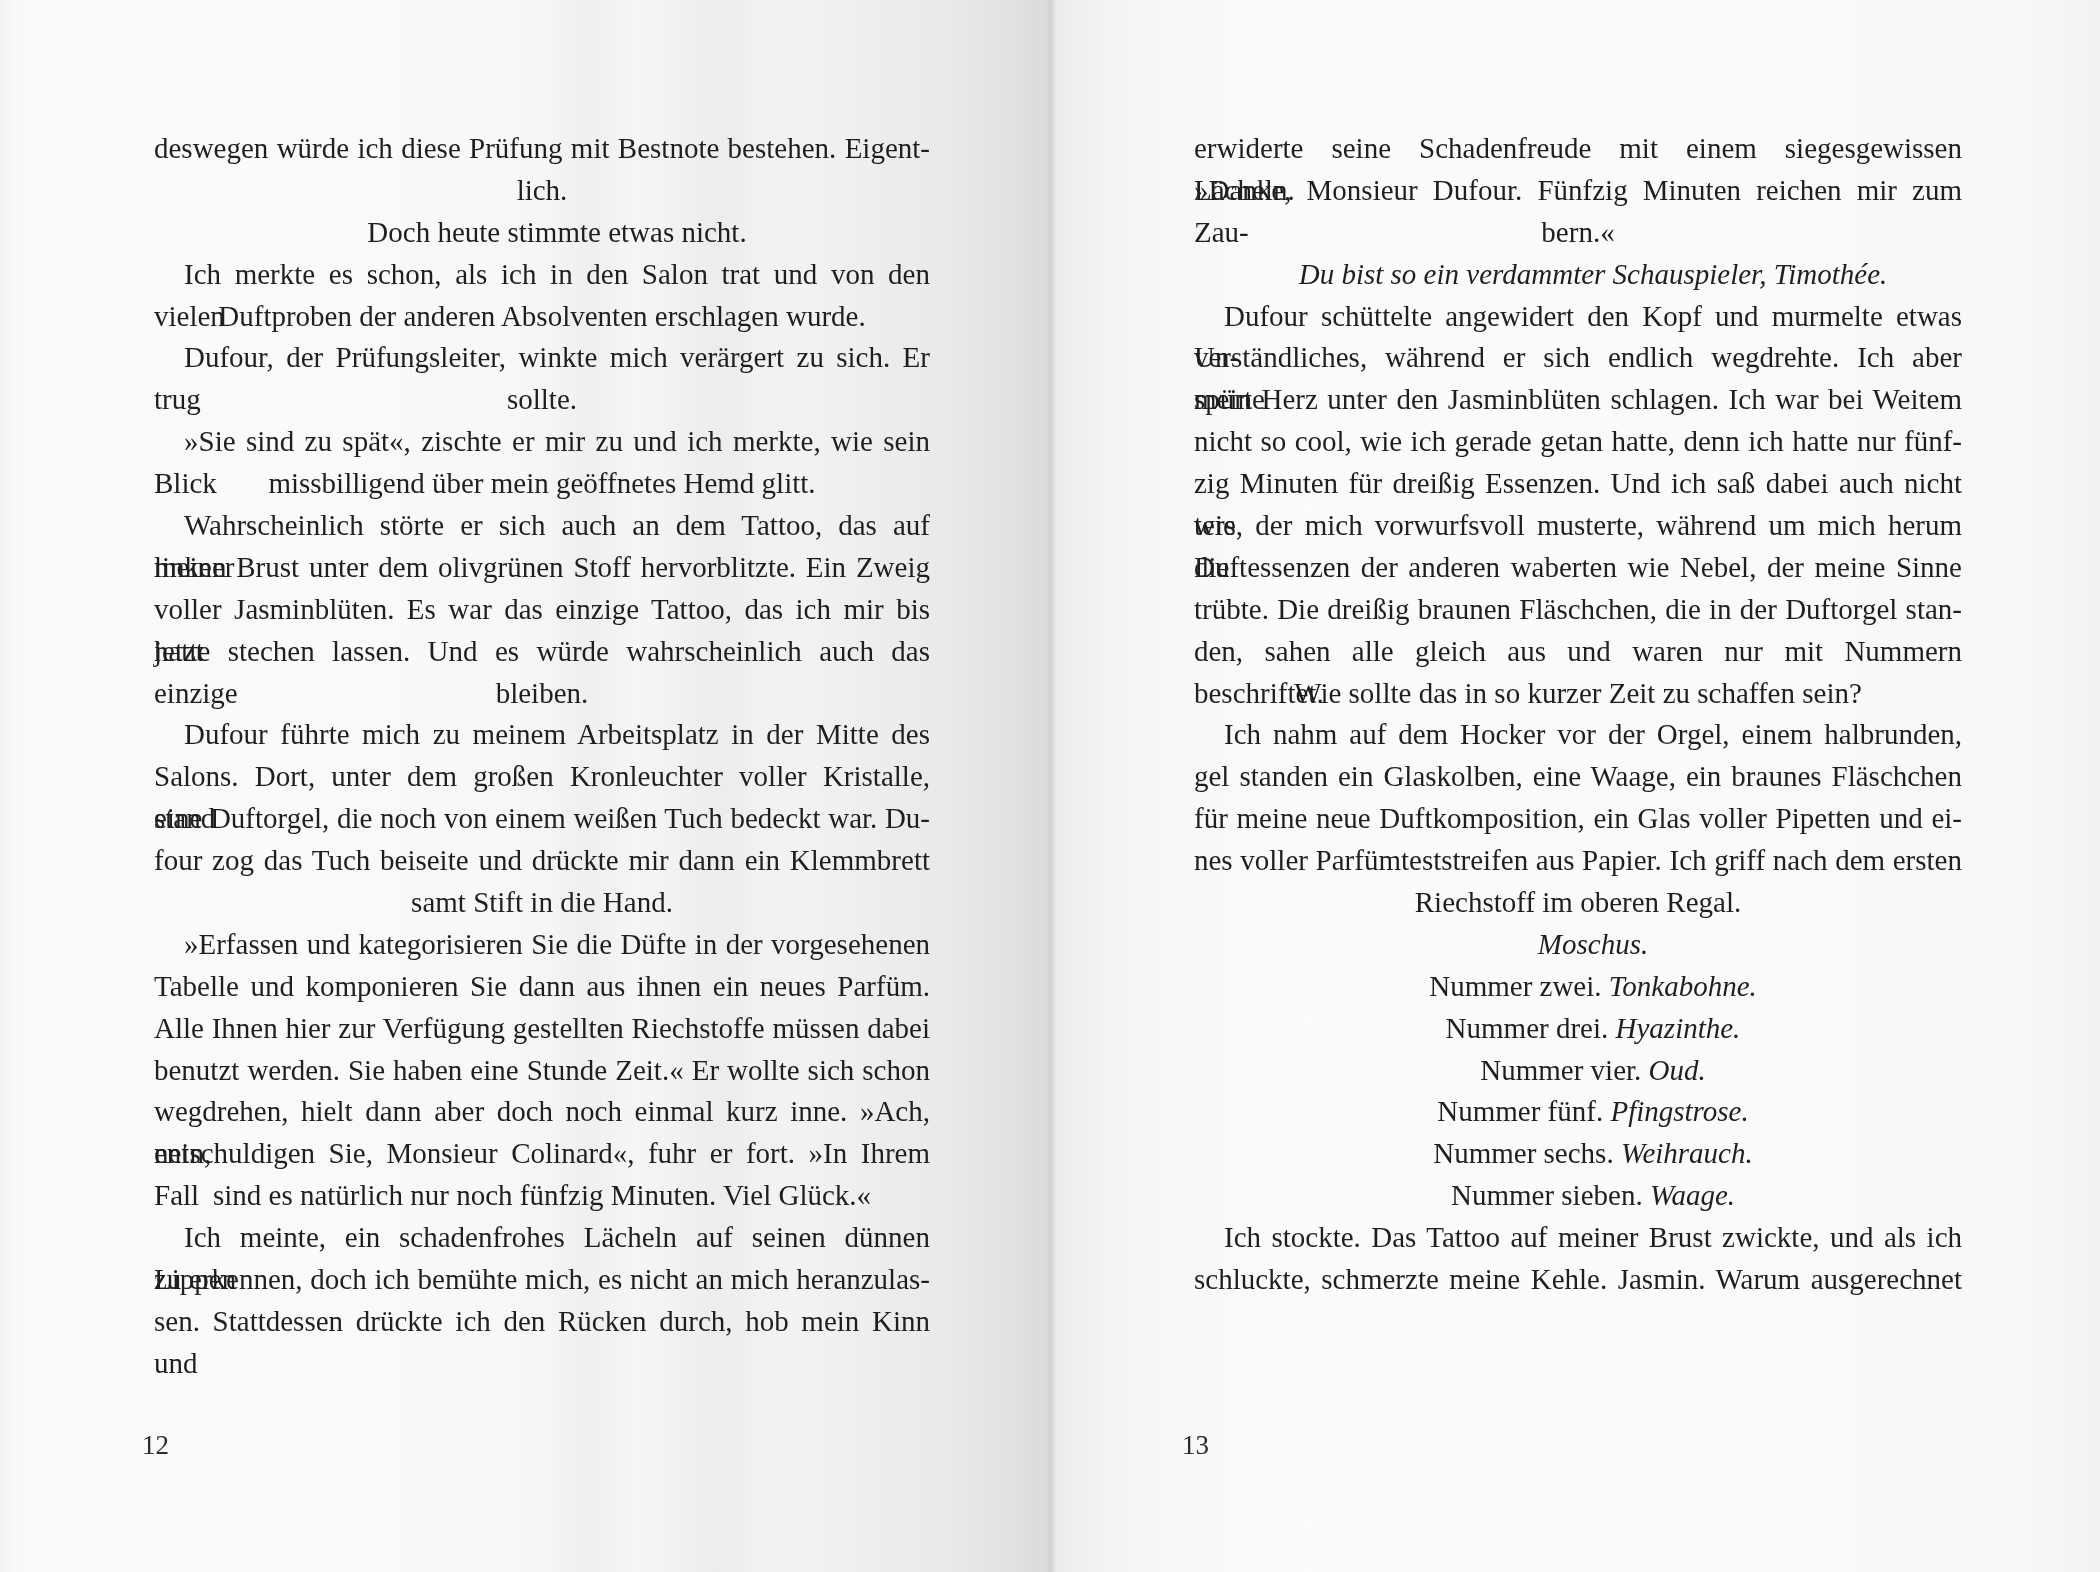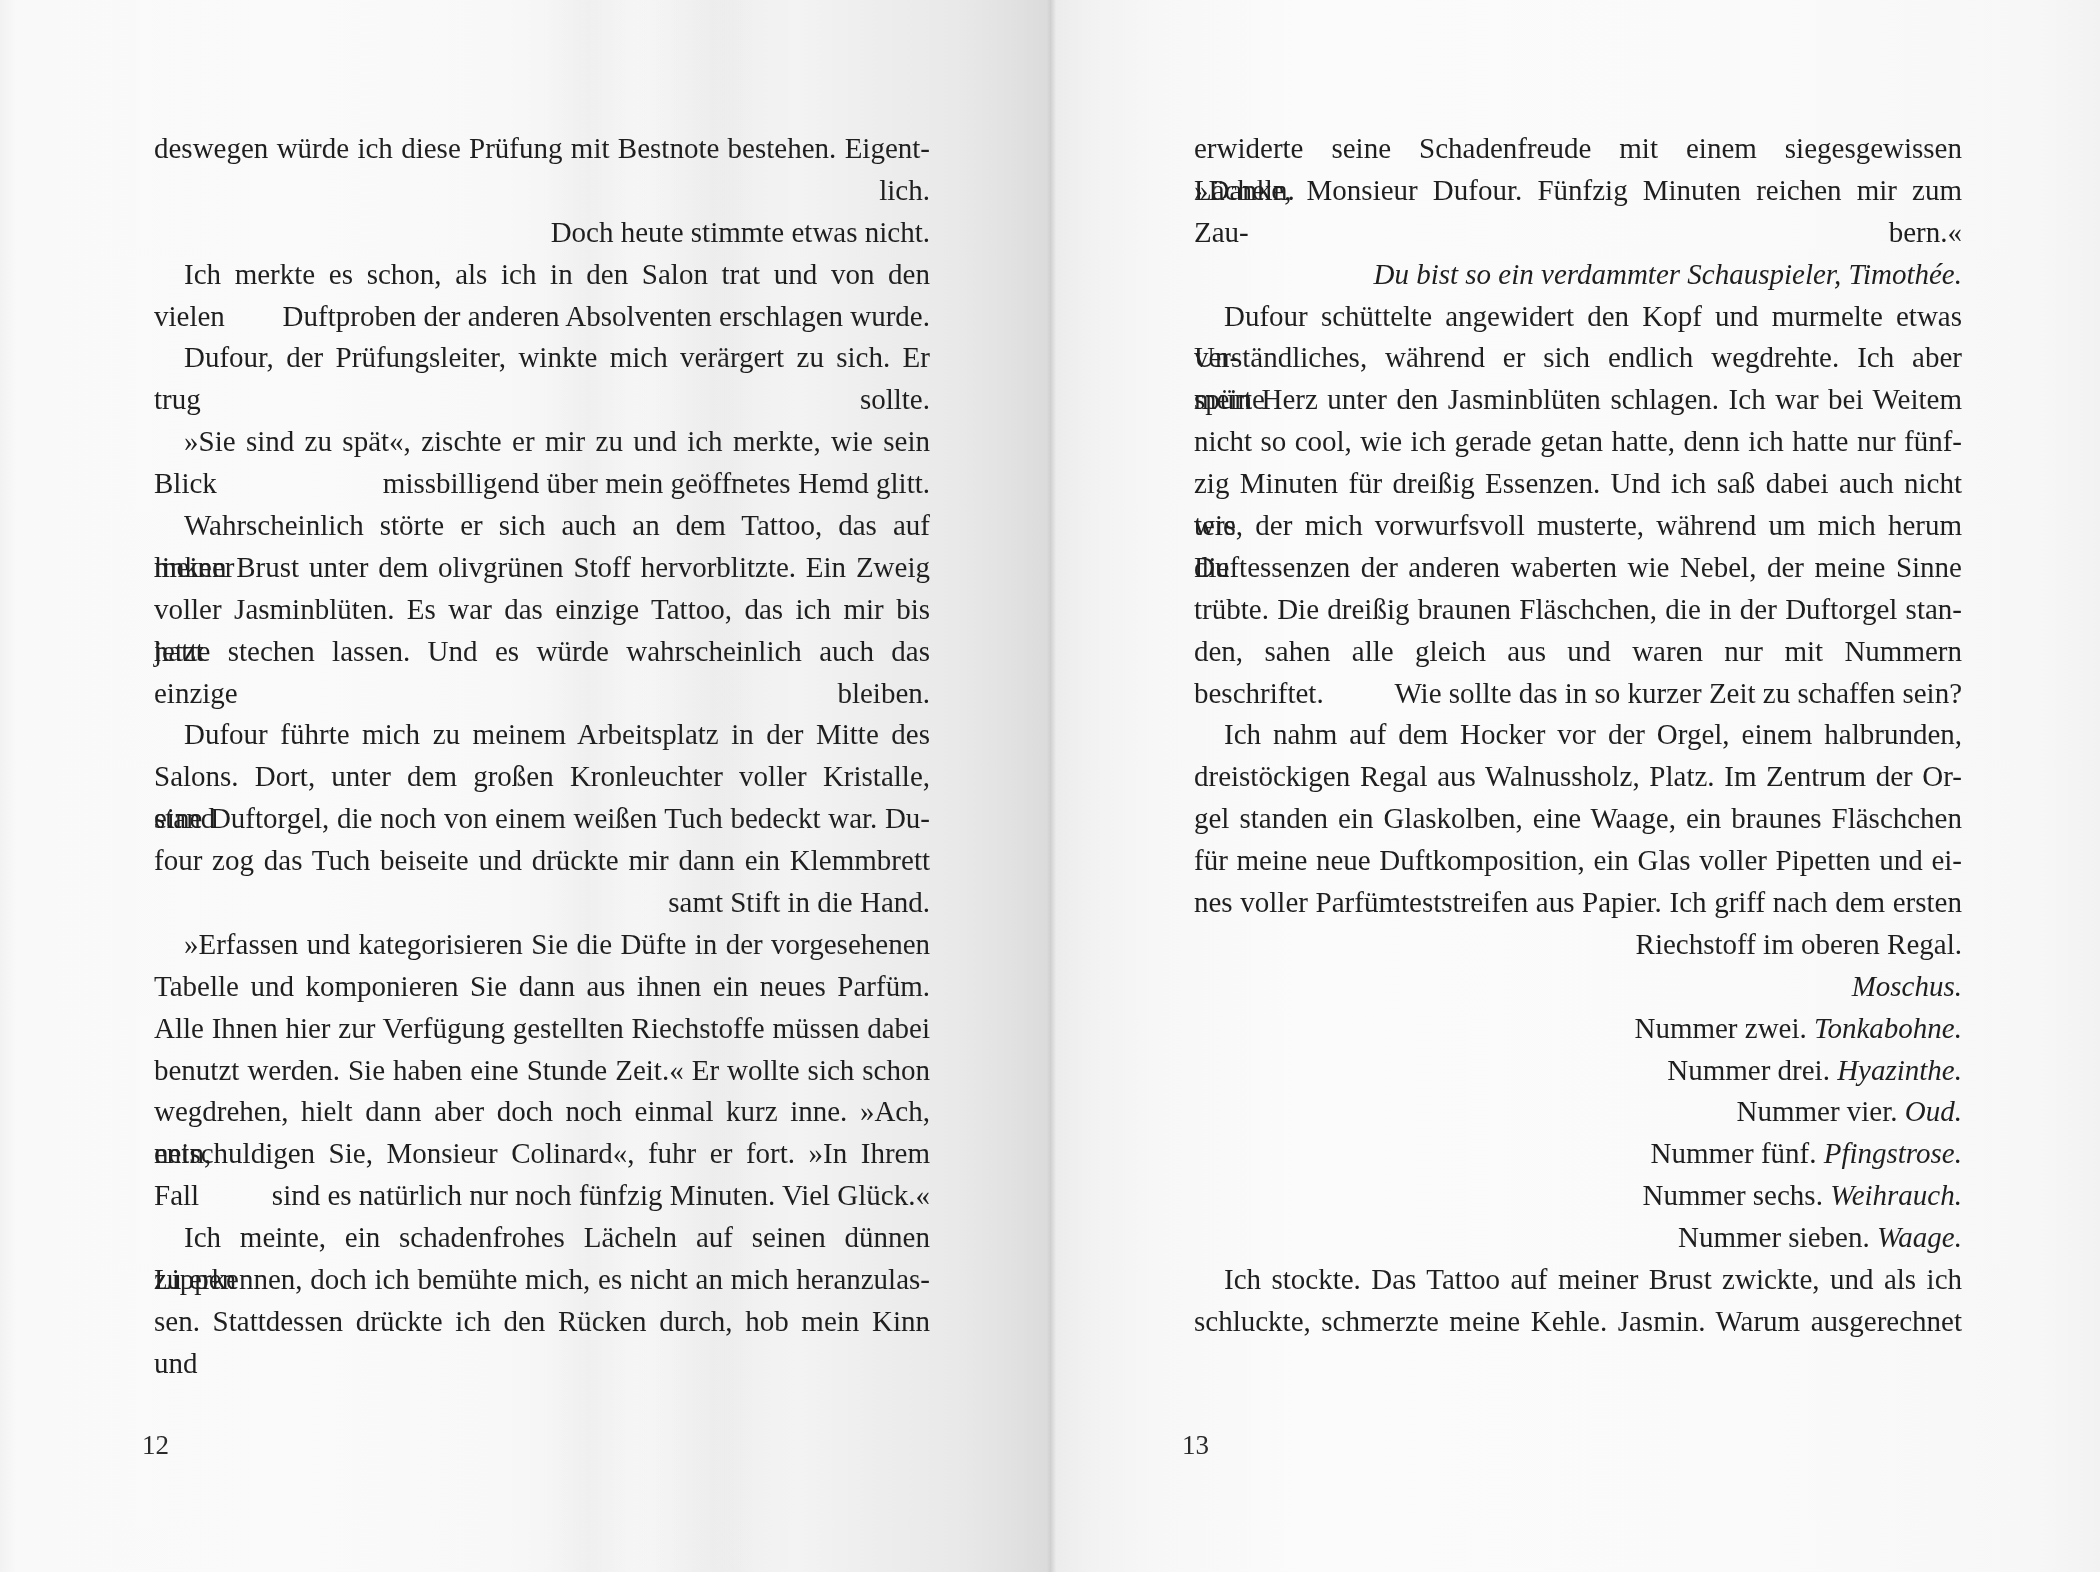--- a/index.html
+++ b/index.html
@@ -38,21 +38,21 @@
     line-height: 41.9px;
     text-rendering: optimizeLegibility;
     margin-left: 12px;
   }
   .page.left  .page-text { left: 142px; width: 776px; }
   .page.right .page-text { left: 132px; width: 768px; }
 
   .line {
     height: 41.9px;
     white-space: normal;
-    text-align: right;
+    text-align: center;
   }
   .line.just {
     text-align: justify;
     text-align-last: justify;
     text-justify: inter-word;
   }
   .line.ind { text-indent: 30px; }
   .it { font-style: italic; }
 
   .folio {
@@ -128,21 +128,20 @@
       <div class="line just"><span>verständliches, während er sich endlich wegdrehte. Ich aber spürte</span></div>
       <div class="line just"><span>mein Herz unter den Jasminblüten schlagen. Ich war bei Weitem</span></div>
       <div class="line just"><span>nicht so cool, wie ich gerade getan hatte, denn ich hatte nur fünf-</span></div>
       <div class="line just"><span>zig Minuten für dreißig Essenzen. Und ich saß dabei auch nicht wie</span></div>
       <div class="line just"><span>ters, der mich vorwurfsvoll musterte, während um mich herum die</span></div>
       <div class="line just"><span>Duftessenzen der anderen waberten wie Nebel, der meine Sinne</span></div>
       <div class="line just"><span>trübte. Die dreißig braunen Fläschchen, die in der Duftorgel stan-</span></div>
       <div class="line just"><span>den, sahen alle gleich aus und waren nur mit Nummern beschriftet.</span></div>
       <div class="line"><span>Wie sollte das in so kurzer Zeit zu schaffen sein?</span></div>
       <div class="line just ind"><span>Ich nahm auf dem Hocker vor der Orgel, einem halbrunden,</span></div>
-      <div class="line just"><span>dreistöckigen Regal aus Walnussholz, Platz. Im Zentrum der Or-</span></div>
       <div class="line just"><span>gel standen ein Glaskolben, eine Waage, ein braunes Fläschchen</span></div>
       <div class="line just"><span>für meine neue Duftkomposition, ein Glas voller Pipetten und ei-</span></div>
       <div class="line just"><span>nes voller Parfümteststreifen aus Papier. Ich griff nach dem ersten</span></div>
       <div class="line"><span>Riechstoff im oberen Regal.</span></div>
       <div class="line ind"><span class="it">Moschus.</span></div>
       <div class="line ind"><span>Nummer zwei. </span><span class="it">Tonkabohne.</span></div>
       <div class="line ind"><span>Nummer drei. </span><span class="it">Hyazinthe.</span></div>
       <div class="line ind"><span>Nummer vier. </span><span class="it">Oud.</span></div>
       <div class="line ind"><span>Nummer fünf. </span><span class="it">Pfingstrose.</span></div>
       <div class="line ind"><span>Nummer sechs. </span><span class="it">Weihrauch.</span></div>

